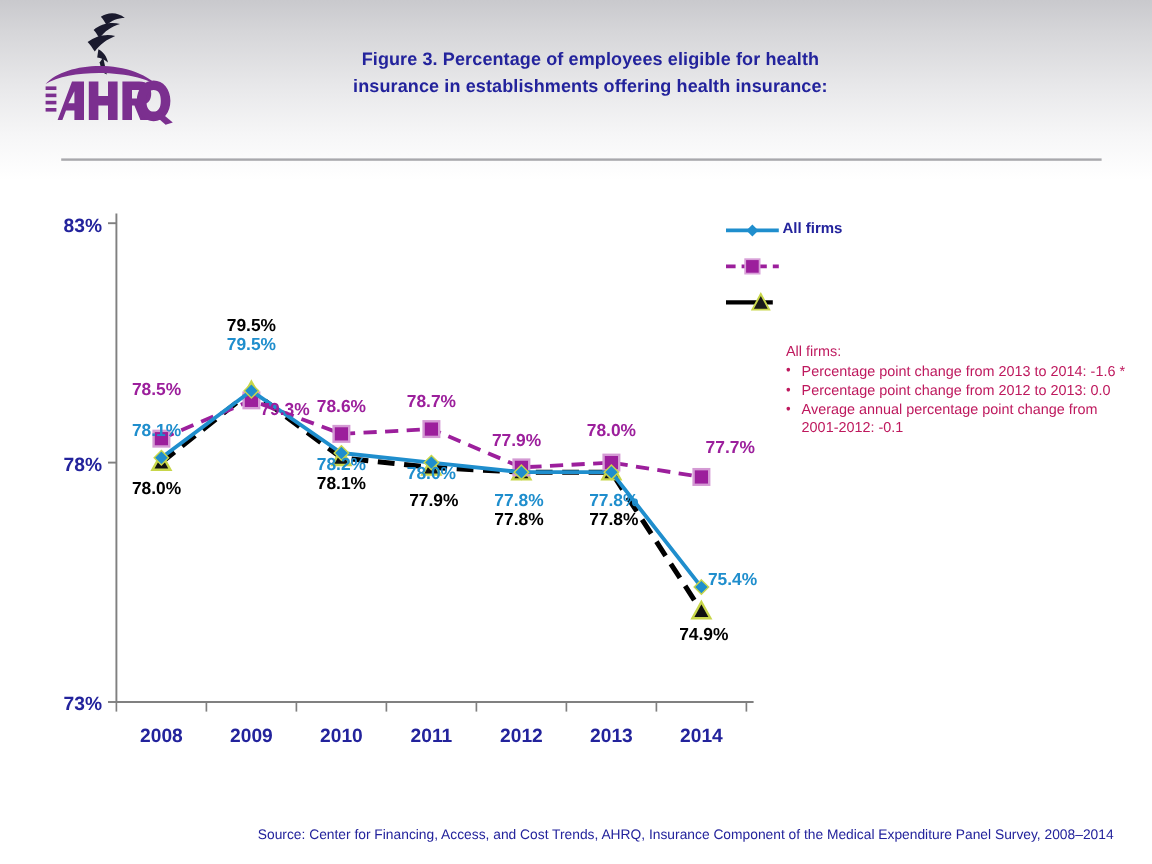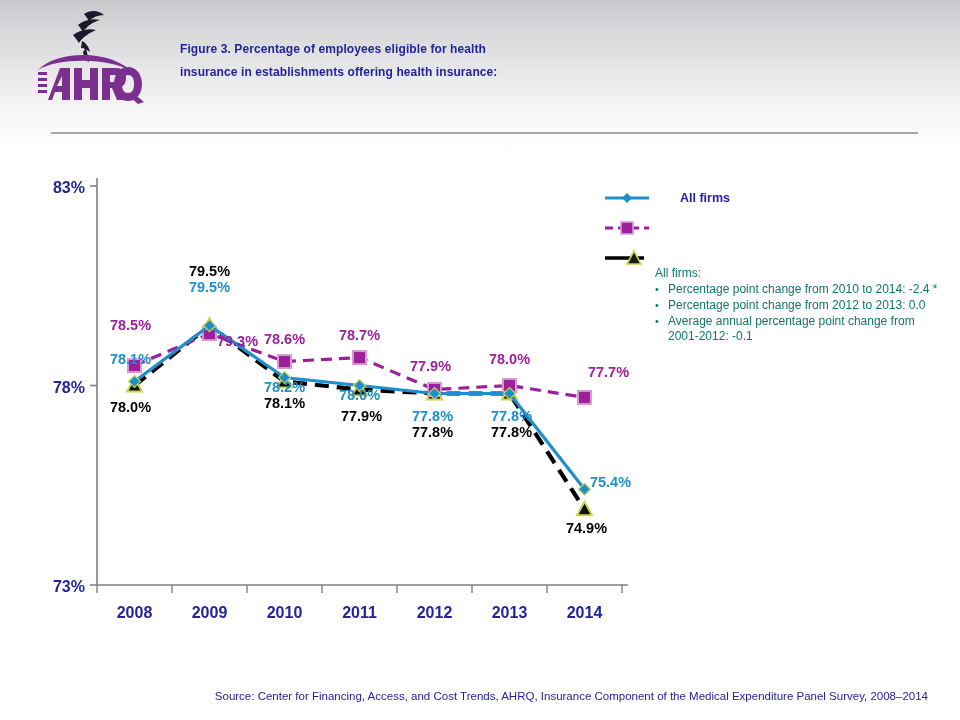--- a/index.html
+++ b/index.html
@@ -8,39 +8,39 @@
     width:960px;height:720px;overflow:hidden;
     font-family:"Liberation Sans", sans-serif;
     background:#ffffff;position:relative;
   }
   #header-band{
     position:absolute;left:0;top:0;width:960px;height:150px;
     background:linear-gradient(to bottom,#c9c9cd 0%,#d6d6d9 18%,#e8e8ea 48%,#f6f6f7 75%,#ffffff 100%);
   }
   #logo{position:absolute;left:26px;top:8px;width:124px;height:98px;}
   #page-title{
-    position:absolute;left:180px;top:38px;width:600px;
-    text-align:left;color:#23239c;font-weight:bold;font-size:12px;
+    position:absolute;left:192px;top:38px;width:600px;
+    text-align:center;color:#23239c;font-weight:bold;font-size:15px;
     line-height:23px;letter-spacing:.1px;
   }
   #divider{
     position:absolute;left:51px;top:132px;width:867px;height:2px;
     background:#a8a8ac;
   }
   #chart-area{position:absolute;left:0;top:150px;width:820px;height:520px;}
   #legend{position:absolute;left:604px;top:33px;width:350px;}
-  .legend-row{display:flex;align-items:center;height:30px;gap:28px;}
+  .legend-row{display:flex;height:30px;}
   .legend-key{width:46px;height:18px;position:relative;flex:0 0 46px;}
   .legend-label{
     font-size:12.5px;font-weight:bold;color:#23239c;white-space:nowrap;
     margin-left:2px;
   }
   #notes{
-    position:absolute;left:655px;top:116px;width:290px;
-    color:#0f766e;font-size:12px;line-height:14.5px;
+    position:absolute;left:655px;top:136px;width:290px;
+    color:#be185d;font-size:12px;line-height:14.5px;
   }
   #notes .note-head{margin-bottom:1px;}
   .note-item{display:flex;margin-top:1.5px;}
   .note-bullet{flex:0 0 13px;text-align:left;font-size:11px;line-height:14.5px;}
   .note-text{flex:1;}
   #source{
     position:absolute;left:28px;top:690px;width:900px;
     color:#23239c;font-size:11.5px;white-space:nowrap;text-align:right;
   }
   svg{display:block;}
@@ -184,21 +184,21 @@
           <polygon points="30,2 37,15 23,15" fill="#1a1a1a" stroke="#c8d64a" stroke-width="1.6"></polygon>
         </svg>
       </span>
     </div>
   </div>
 
   <div id="notes">
     <div class="note-head">All firms:</div>
     <div class="note-item">
       <span class="note-bullet">•</span>
-      <span class="note-text">Percentage point change from 2010 to 2014: -2.4 *</span>
+      <span class="note-text">Percentage point change from 2013 to 2014: -1.6 *</span>
     </div>
     <div class="note-item">
       <span class="note-bullet">•</span>
       <span class="note-text">Percentage point change from 2012 to 2013: 0.0</span>
     </div>
     <div class="note-item">
       <span class="note-bullet">•</span>
       <span class="note-text">Average annual percentage point change from 2001-2012:  -0.1</span>
     </div>
   </div>

